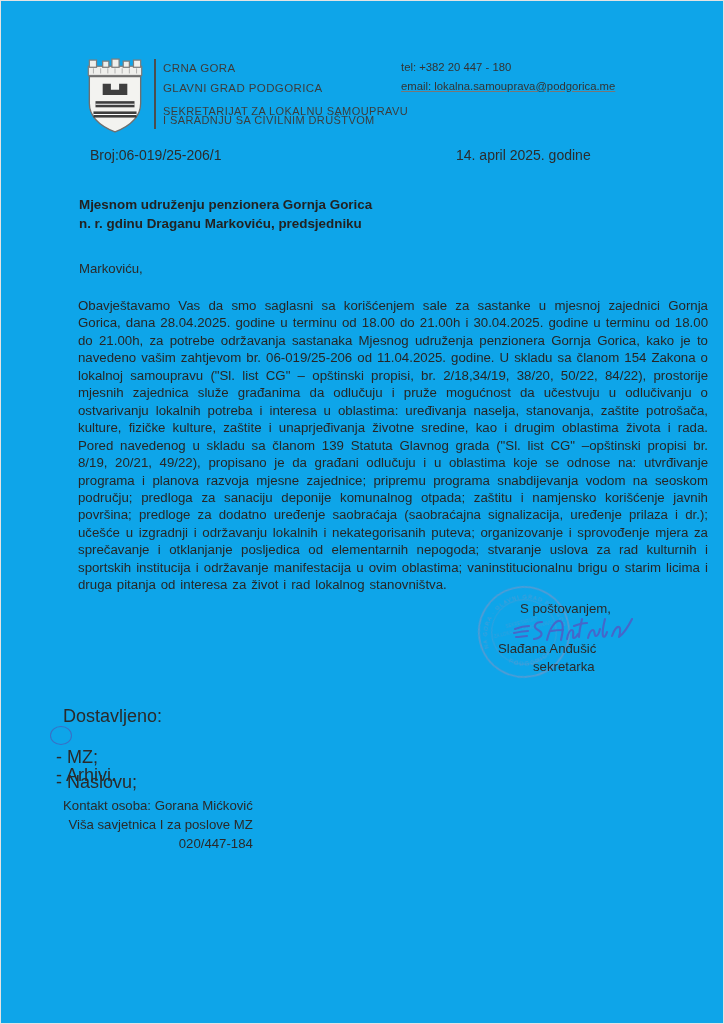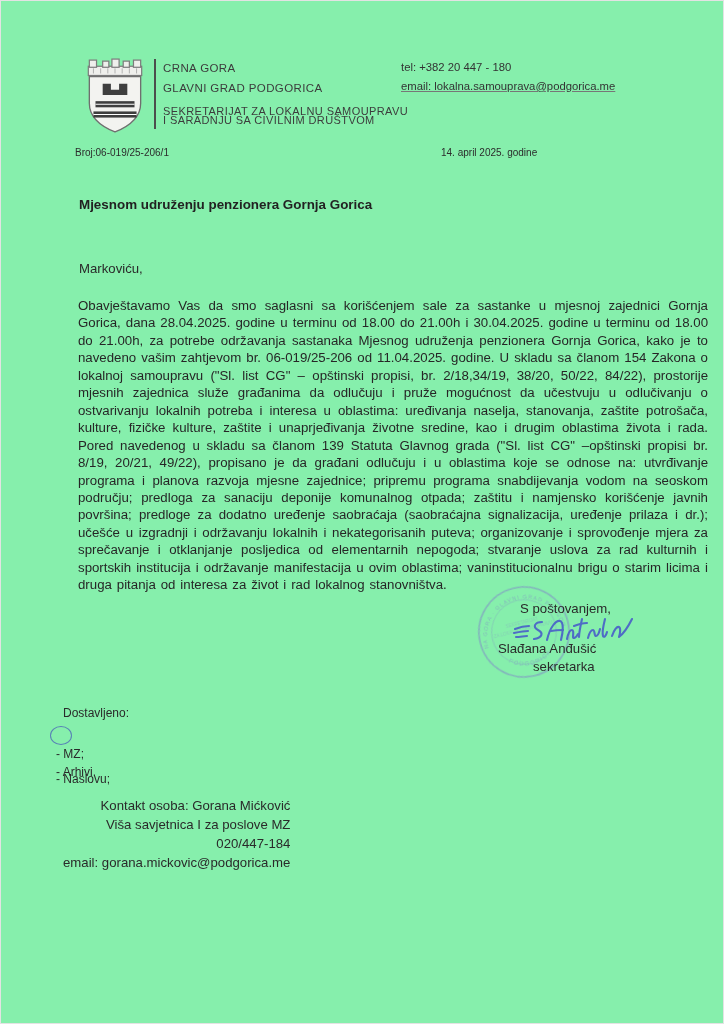--- a/index.html
+++ b/index.html
@@ -1,35 +1,35 @@
 <!DOCTYPE html>
 <html><head>
 <meta charset="utf-8">
 <style>
   html,body{margin:0;padding:0;background:#9a9a9a;}
   .page{
-    position:relative;width:724px;height:1024px;background:#86efac;
+    position:relative;width:724px;height:1024px;background:#0ea5e9;
     margin:0 auto;overflow:hidden;
     font-family:"Liberation Sans","DejaVu Sans",sans-serif;
     color:#262626;border:1px solid #e3e3e3;box-sizing:border-box;
   }
   .abs{position:absolute;}
   .hdr-org{font-size:11px;color:#3c3c3c;letter-spacing:.4px;white-space:nowrap;}
   .hdr-contact{font-size:11.3px;color:#333;line-height:18.8px;white-space:nowrap;}
   .hdr-contact .underlined{text-decoration:underline;text-decoration-color:#777;}
   .divider{width:2px;background:#4d4d4d;}
-  .meta-line{font-size:10px;color:#2c2c2c;white-space:nowrap;}
+  .meta-line{font-size:14px;color:#2c2c2c;white-space:nowrap;margin-left:15px;}
   .recipient{font-size:13.4px;font-weight:bold;line-height:19px;color:#222;white-space:nowrap;}
   .salutation{font-size:13.2px;color:#2a2a2a;}
   .body-text{
     font-size:13.25px;line-height:17.45px;color:#262626;
     text-align:justify;text-justify:inter-word;word-spacing:1.2px;
   }
   .closing-text{font-size:13.2px;color:#2a2a2a;white-space:nowrap;}
-  .dist{font-size:12px;color:#2a2a2a;white-space:nowrap;}
+  .dist{font-size:18px;color:#2a2a2a;white-space:nowrap;}
   .pen-oval{
     width:20px;height:17px;border:1.6px solid rgba(72,94,186,.75);
     border-radius:50%;background:transparent;
   }
   .stamp{opacity:.62;filter:blur(.3px);transform:rotate(-14deg);}
   .sig{opacity:.92;}
   .contact-block{font-size:13.2px;line-height:19px;color:#2a2a2a;white-space:nowrap;text-align:right;}
 </style>
 </head>
 <body>
@@ -80,20 +80,21 @@
   <div class="abs hdr-contact" style="left:400px;top:57px;">
     <div>tel: +382 20 447 - 180</div>
     <div class="underlined">email: lokalna.samouprava@podgorica.me</div>
   </div>
 
   <div class="abs meta-line" style="left:74px;top:146px;">Broj:06-019/25-206/1</div>
   <div class="abs meta-line" style="left:440px;top:146px;width:240px;text-align:left;">14. april 2025. godine</div>
 
   <div class="abs recipient" style="left:78px;top:194px;">
     <div>Mjesnom udruženju penzionera Gornja Gorica</div>
+    <div>n. r. gdinu Draganu Markoviću, predsjedniku</div>
   </div>
 
   <div class="abs salutation" style="left:78px;top:260px;">Markoviću,</div>
 
   <div class="abs body-text" style="left:77px;top:296px;width:630px;">Obavještavamo Vas da smo saglasni sa korišćenjem sale za sastanke u mjesnoj zajednici Gornja Gorica,  dana 28.04.2025. godine u terminu od 18.00 do 21.00h i 30.04.2025. godine u terminu od 18.00 do 21.00h, za potrebe održavanja sastanaka Mjesnog udruženja penzionera Gornja Gorica, kako je to navedeno vašim zahtjevom br. 06-019/25-206 od 11.04.2025. godine. U skladu sa članom 154 Zakona o lokalnoj samoupravu ("Sl. list CG" – opštinski propisi, br. 2/18,34/19, 38/20, 50/22, 84/22), prostorije mjesnih zajednica služe građanima da odlučuju i pruže mogućnost da učestvuju u odlučivanju o ostvarivanju lokalnih potreba i interesa u oblastima: uređivanja naselja, stanovanja, zaštite potrošača, kulture, fizičke kulture, zaštite i unaprjeđivanja životne sredine, kao i drugim oblastima života i rada. Pored navedenog u skladu sa članom 139  Statuta Glavnog grada ("Sl. list CG" –opštinski propisi br. 8/19, 20/21, 49/22), propisano je da građani odlučuju i u oblastima koje se odnose na: utvrđivanje programa i planova razvoja mjesne zajednice; pripremu programa snabdijevanja vodom na seoskom području; predloga za sanaciju deponije komunalnog otpada; zaštitu i namjensko korišćenje javnih površina; predloge za dodatno uređenje saobraćaja (saobraćajna signalizacija, uređenje prilaza i dr.); učešće u izgradnji i održavanju lokalnih i nekategorisanih puteva; organizovanje i sprovođenje mjera za sprečavanje i otklanjanje posljedica od elementarnih nepogoda; stvaranje uslova za rad kulturnih i sportskih institucija i održavanje manifestacija u ovim oblastima; vaninstitucionalnu brigu o starim licima i druga pitanja od interesa za život i rad lokalnog stanovništva.</div>
 
   <svg class="abs stamp" style="left:474px;top:582px;" width="98" height="98" viewBox="0 0 100 100">
     <defs>
       <path id="arcTop" d="M 11,55 A 39,39 0 1 1 89,55"></path>
       <path id="arcBottom" d="M 17,61 A 35,35 0 0 0 83,61"></path>
@@ -136,16 +137,15 @@
   <div class="abs dist" style="left:55px;top:727px;margin-top:44px;">- Naslovu;</div>
   <div class="abs dist" style="left:55px;top:746px;text-align:center;">- MZ;</div>
   <div class="abs dist" style="left:55px;top:764px;">- Arhivi.</div>
 
   <div class="abs pen-oval" style="left:49px;top:725px;"></div>
 
   <div class="abs contact-block" style="left:62px;top:795px;">
     <div>Kontakt osoba: Gorana Mićković</div>
     <div>Viša savjetnica I za poslove MZ</div>
     <div>020/447-184</div>
-    <div>email: gorana.mickovic@podgorica.me</div>
   </div>
 
 </div>
 
 </body></html>

